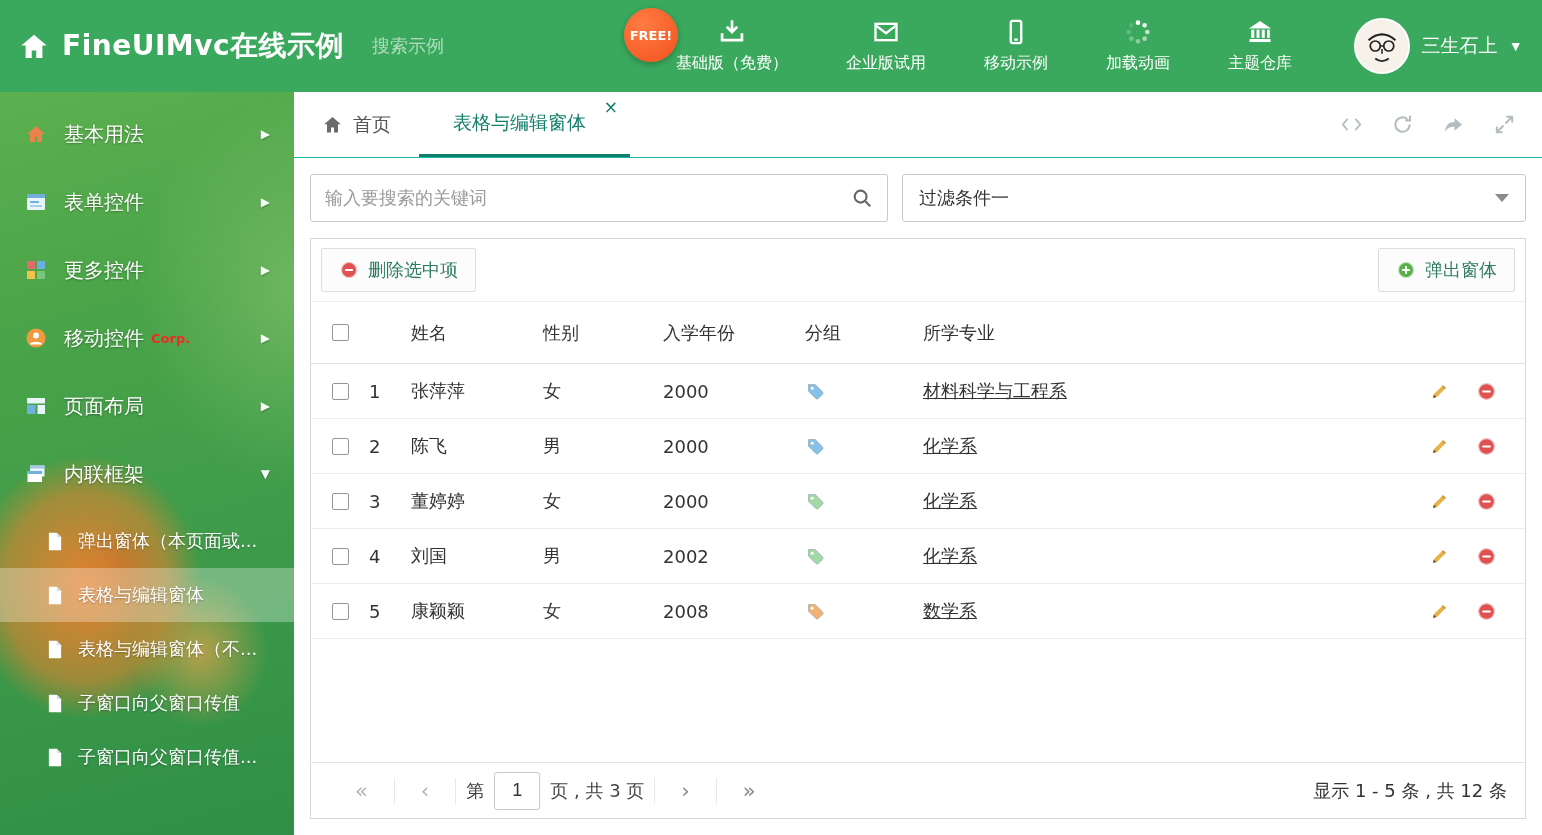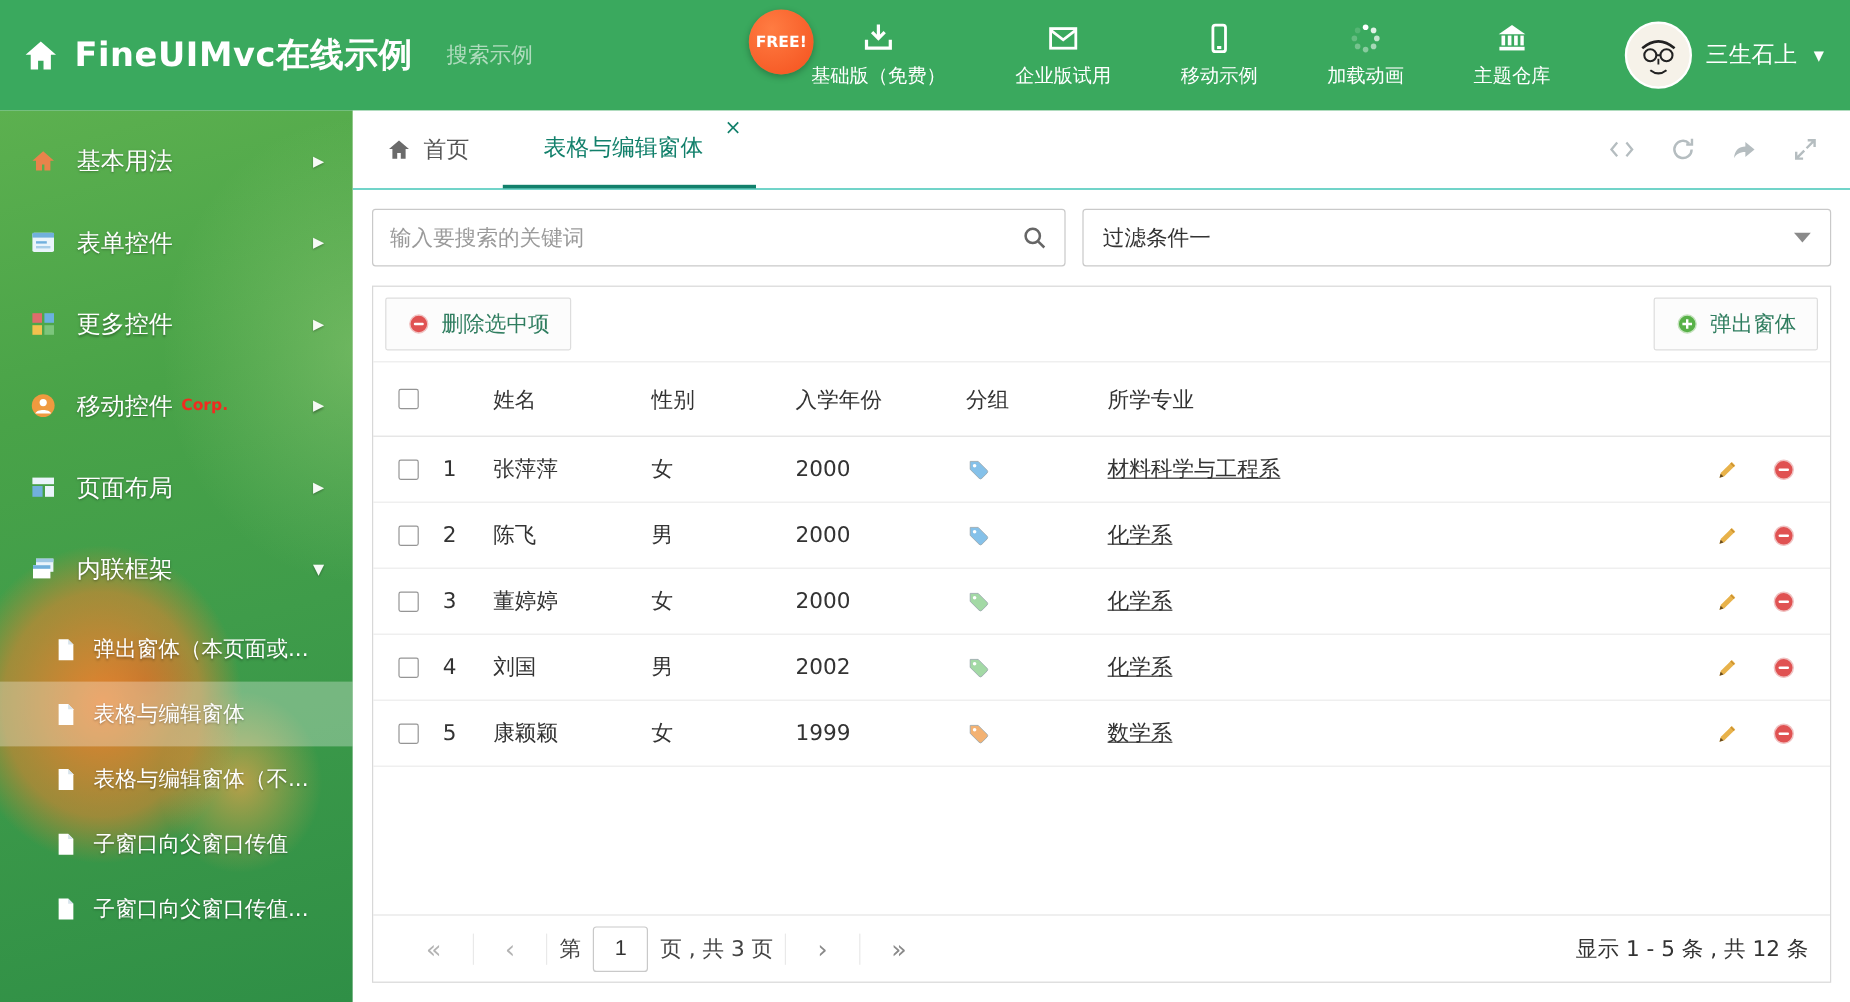--- a/index.html
+++ b/index.html
@@ -550,21 +550,21 @@
       </span>
     </div>
   </div>
             <div class="tr">
     <div class="col-check">
                 <span class="checkbox"></span>
               </div>
     <div class="col-num">5</div>
     <div class="col-name">康颖颖</div>
     <div class="col-gender">女</div>
-    <div class="col-year">1999</div>
+    <div class="col-year">2008</div>
     <div class="col-group">
       <span class="tagicon">
         <svg viewBox="0 0 24 24">
                     <path class="tag-shape" d="M4 4h7.6L20 12.4a2 2 0 0 1 0 2.8l-4.8 4.8a2 2 0 0 1-2.8 0L4 11.6z" fill="#f3b273" stroke="#9aa7ad" stroke-width="0.8"></path>
                     <circle cx="8.2" cy="8.2" r="1.7" fill="#fff"></circle>
                   </svg>
       </span>
     </div>
     <div class="col-major"><a style="text-decoration:underline">数学系</a></div>
     <div class="col-actions">

